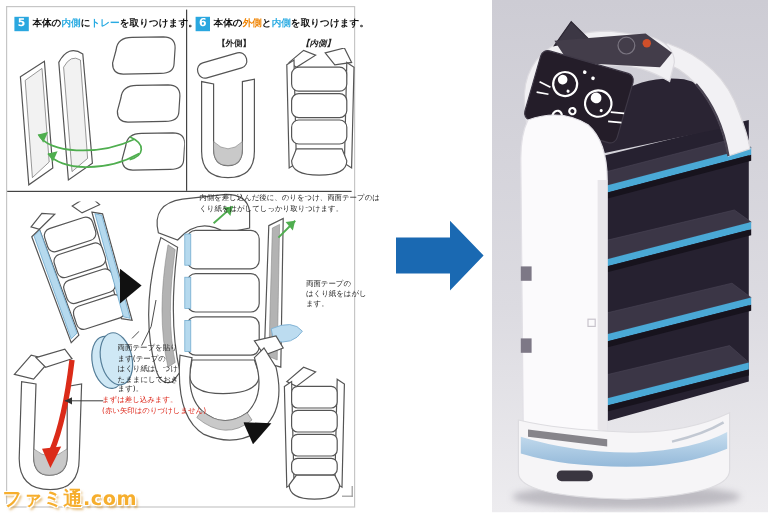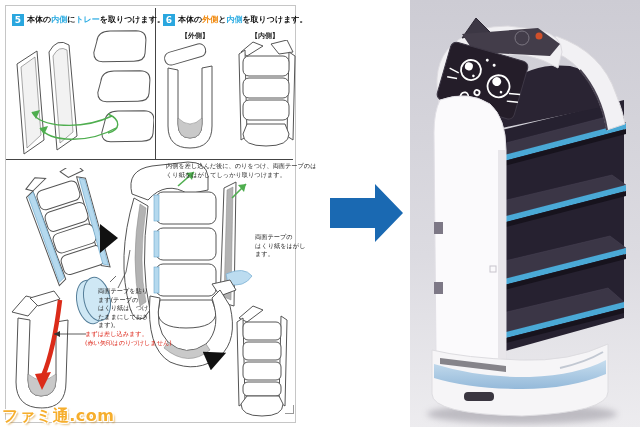--- a/index.html
+++ b/index.html
@@ -36,21 +36,21 @@
   <span class="step-badge">5</span>
   <span class="step-title"><span>本体の</span><span class="c-cyan">内側</span><span>に</span><span class="c-cyan">トレー</span><span>を取りつけます。</span></span>
 </div>
 
 <div class="abs step-header" style="left:163px;top:13px;">
   <span class="step-badge">6</span>
   <span class="step-title"><span>本体の</span><span class="c-orange">外側</span><span>と</span><span class="c-cyan">内側</span><span>を取りつけます。</span></span>
 </div>
 
 <div class="abs side-label" style="left:181px;top:31px;">【外側】</div>
-<div class="abs side-label" style="left:251px;top:31px;">【内側】</div>
+<div class="abs side-label" style="left:251px;top:31px;font-style:italic;">【内側】</div>
 
 <svg class="abs" style="left:12px;top:30px;" width="142" height="130" viewBox="0 0 142 130">
   <g fill="#ffffff" stroke="#555" stroke-width="1">
     <path d="M5 34 L25 21 L32 110 L12 124 Z"></path>
     <path d="M9 37 L23 27 L29 105 L15 118 Z" fill="#f2f2f2" stroke-width="0.5"></path>
     <path d="M37 22 Q45 7 57 15 L65 106 L45 120 Z"></path>
     <path d="M41 26 Q47 15 55 20 L61 102 L48 113 Z" fill="#f2f2f2" stroke-width="0.5"></path>
   </g>
   <g fill="#ffffff" stroke="#555" stroke-width="1">
     <path transform="translate(76,2) rotate(-5)" d="M8 10 Q10 0 22 1 L48 3 Q58 4 57 13 L55 26 Q54 34 43 33 L12 31 Q3 30 4 21 Z"></path>

